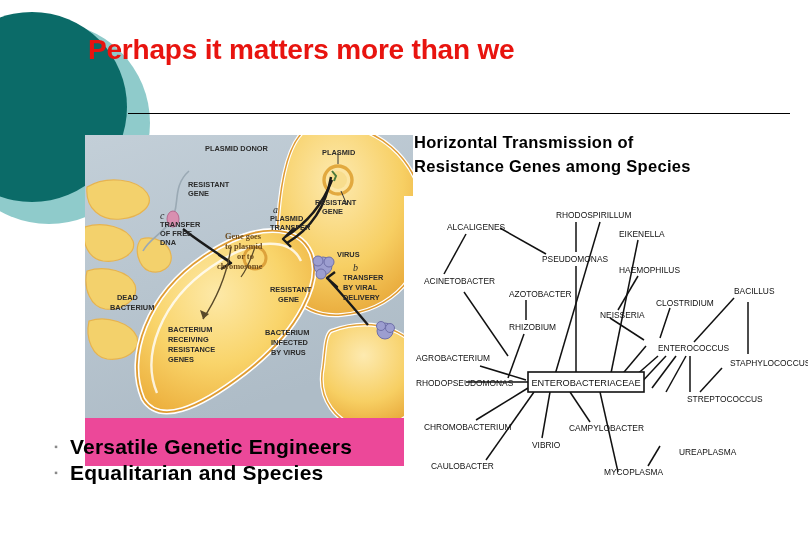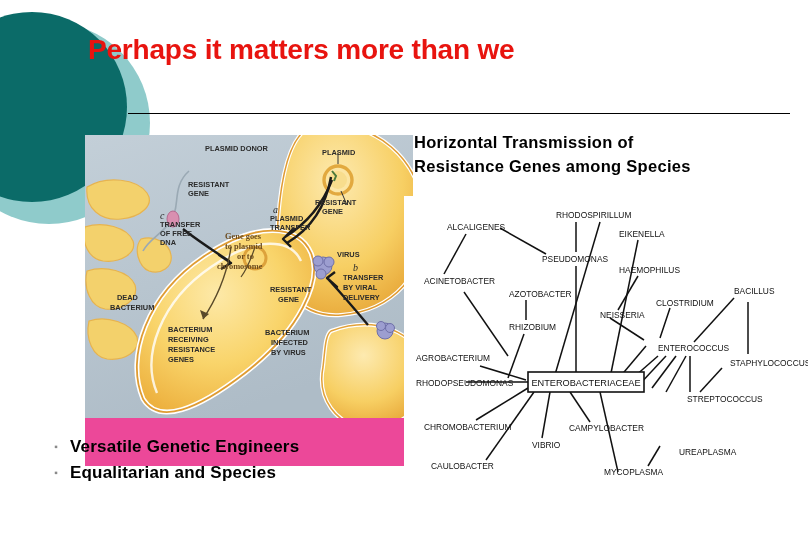--- a/index.html
+++ b/index.html
@@ -87,21 +87,21 @@
   }
   .bullet-mark {
     width: 28px;
     flex: 0 0 28px;
     text-align: center;
     color: #8a8a8a;
     font-size: 10px;
     line-height: 1;
   }
   .bullet-text {
-    font-size: 17px;
+    font-size: 21px;
     font-weight: bold;
     color: #000000;
     letter-spacing: 0.2px;
   }
 
   
   .url-note {
     position: absolute;
     left: 64px;
     top: 501px;

